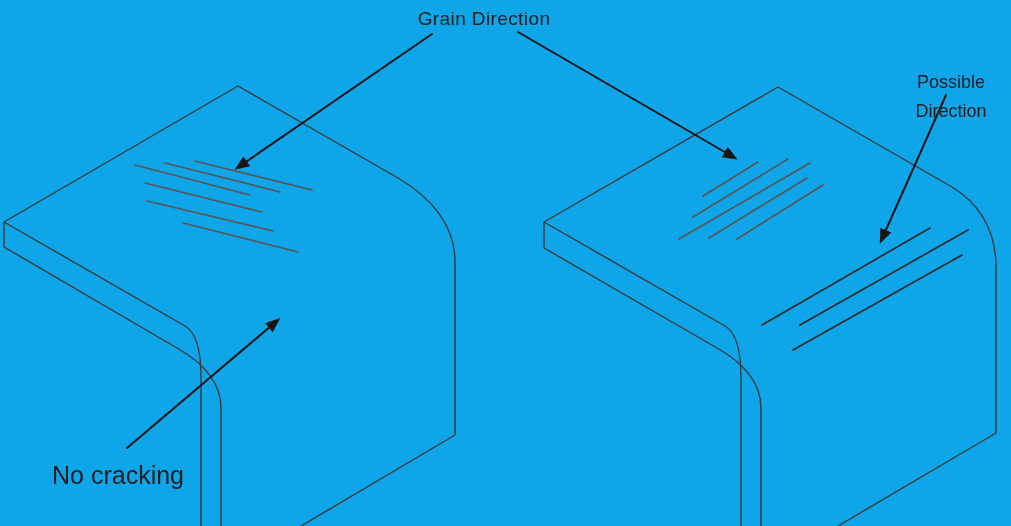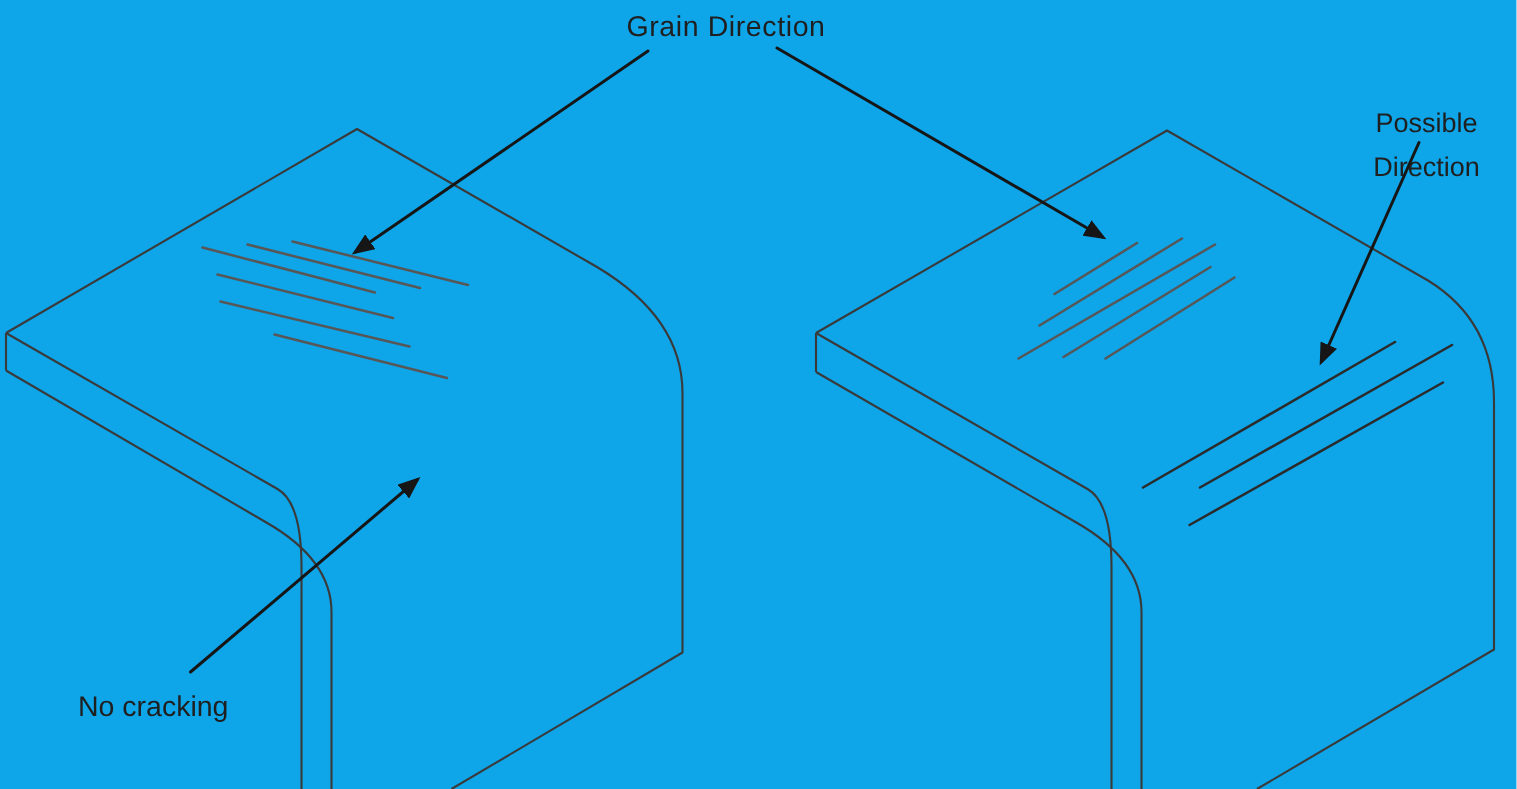--- a/index.html
+++ b/index.html
@@ -53,21 +53,21 @@
     left: 404px;
     top: 8px;
     width: 160px;
     text-align: center;
     font-size: 19px;
     letter-spacing: 0.4px;
   }
   .no-cracking-label {
     left: 52px;
     top: 461px;
-    font-size: 19px;
+    font-size: 25px;
   }
   .possible-cracking-label {
     left: 903px;
     top: 36px;
     width: 96px;
     text-align: center;
     font-size: 18px;
     line-height: 29px;
     white-space: normal;
     margin-top: 32px;

